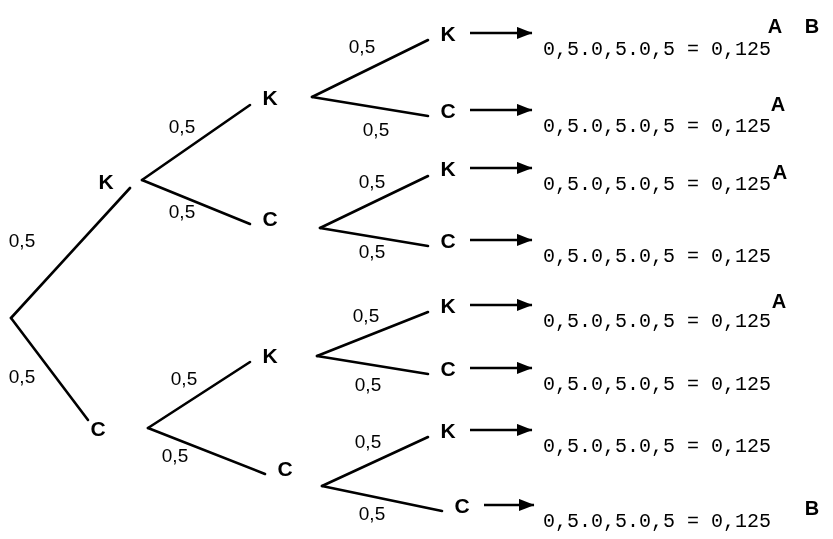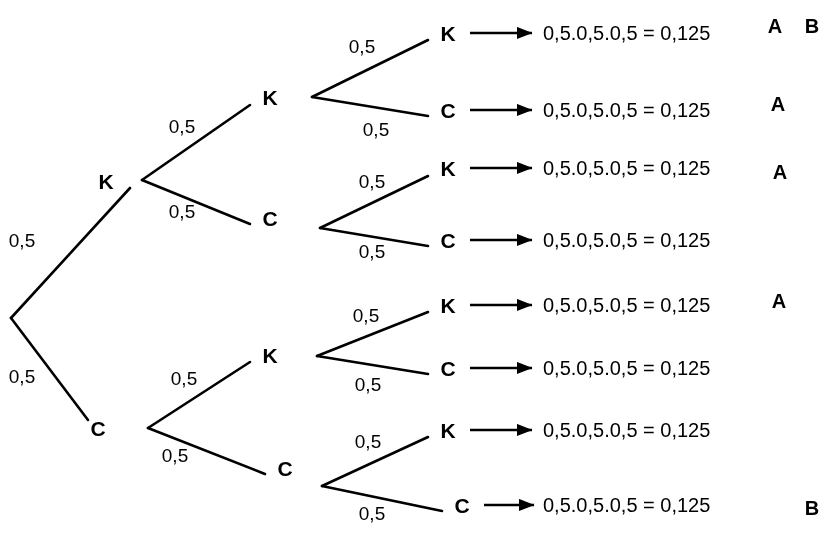--- a/index.html
+++ b/index.html
@@ -37,27 +37,28 @@
     font-family: Liberation Sans, sans-serif;
     font-size: 19px;
     font-weight: normal;
     color: #000000;
     line-height: 1;
     white-space: nowrap;
     transform: translate(-50%, -50%);
   }
   .result-text {
     position: absolute;
-    font-family: Liberation Sans, sans-serif;
+    font-family: Liberation Mono, monospace;
     font-size: 20px;
     font-weight: normal;
     color: #000000;
     line-height: 1;
     white-space: nowrap;
     transform: translateY(-50%);
+    margin-top: 17px;
   }
   .marker-label {
     position: absolute;
     font-family: "Liberation Sans", sans-serif;
     font-size: 20px;
     font-weight: bold;
     color: #000000;
     line-height: 1;
     white-space: nowrap;
     transform: translate(-50%, -50%);

